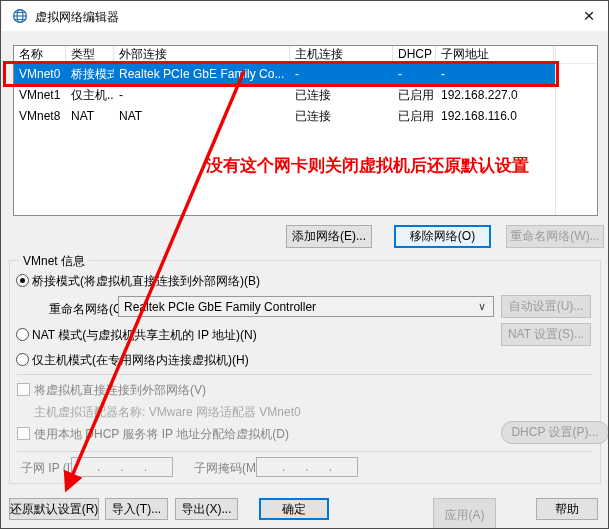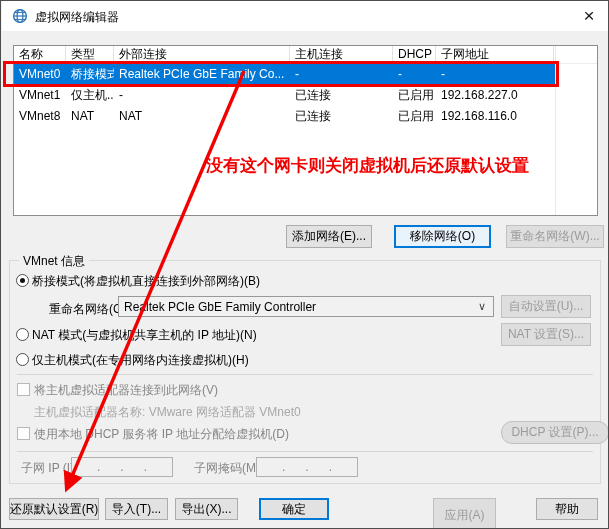--- a/index.html
+++ b/index.html
@@ -128,21 +128,21 @@
   <div class="radio" style="left:15px;top:327px;"></div>
   <div class="lbl" style="left:31px;top:326px;">NAT 模式(与虚拟机共享主机的 IP 地址)(N)</div>
   <div class="btn disabled" style="left:500px;top:322px;width:90px;height:23px;">NAT 设置(S)...</div>
 
   <div class="radio" style="left:15px;top:352px;"></div>
   <div class="lbl" style="left:31px;top:351px;">仅主机模式(在专用网络内连接虚拟机)(H)</div>
 
   <div class="sep" style="top:373px;"></div>
 
   <div class="checkbox" style="left:16px;top:382px;"></div>
-  <div class="lbl gray1" style="left:33px;top:381px;">将主机虚拟适配器连接到此网络(V)</div>
+  <div class="lbl gray1" style="left:33px;top:381px;">将虚拟机直接连接到外部网络(V)</div>
   <div class="lbl gray2" style="left:33px;top:403px;">主机虚拟适配器名称: VMware 网络适配器 VMnet0</div>
 
   <div class="checkbox" style="left:16px;top:426px;"></div>
   <div class="lbl gray1" style="left:33px;top:425px;">使用本地 DHCP 服务将 IP 地址分配给虚拟机(D)</div>
   <div class="btn disabled" style="left:500px;top:420px;width:108px;height:23px;border-radius:11px;">DHCP 设置(P)...</div>
 
   <div class="sep" style="top:450px;"></div>
 
   <div class="lbl gray1" style="left:20px;top:459px;">子网 IP (I):</div>
   <div class="ipfield" style="left:70px;top:456px;">.&nbsp;&nbsp;&nbsp;&nbsp;&nbsp;&nbsp;.&nbsp;&nbsp;&nbsp;&nbsp;&nbsp;&nbsp;.</div>

